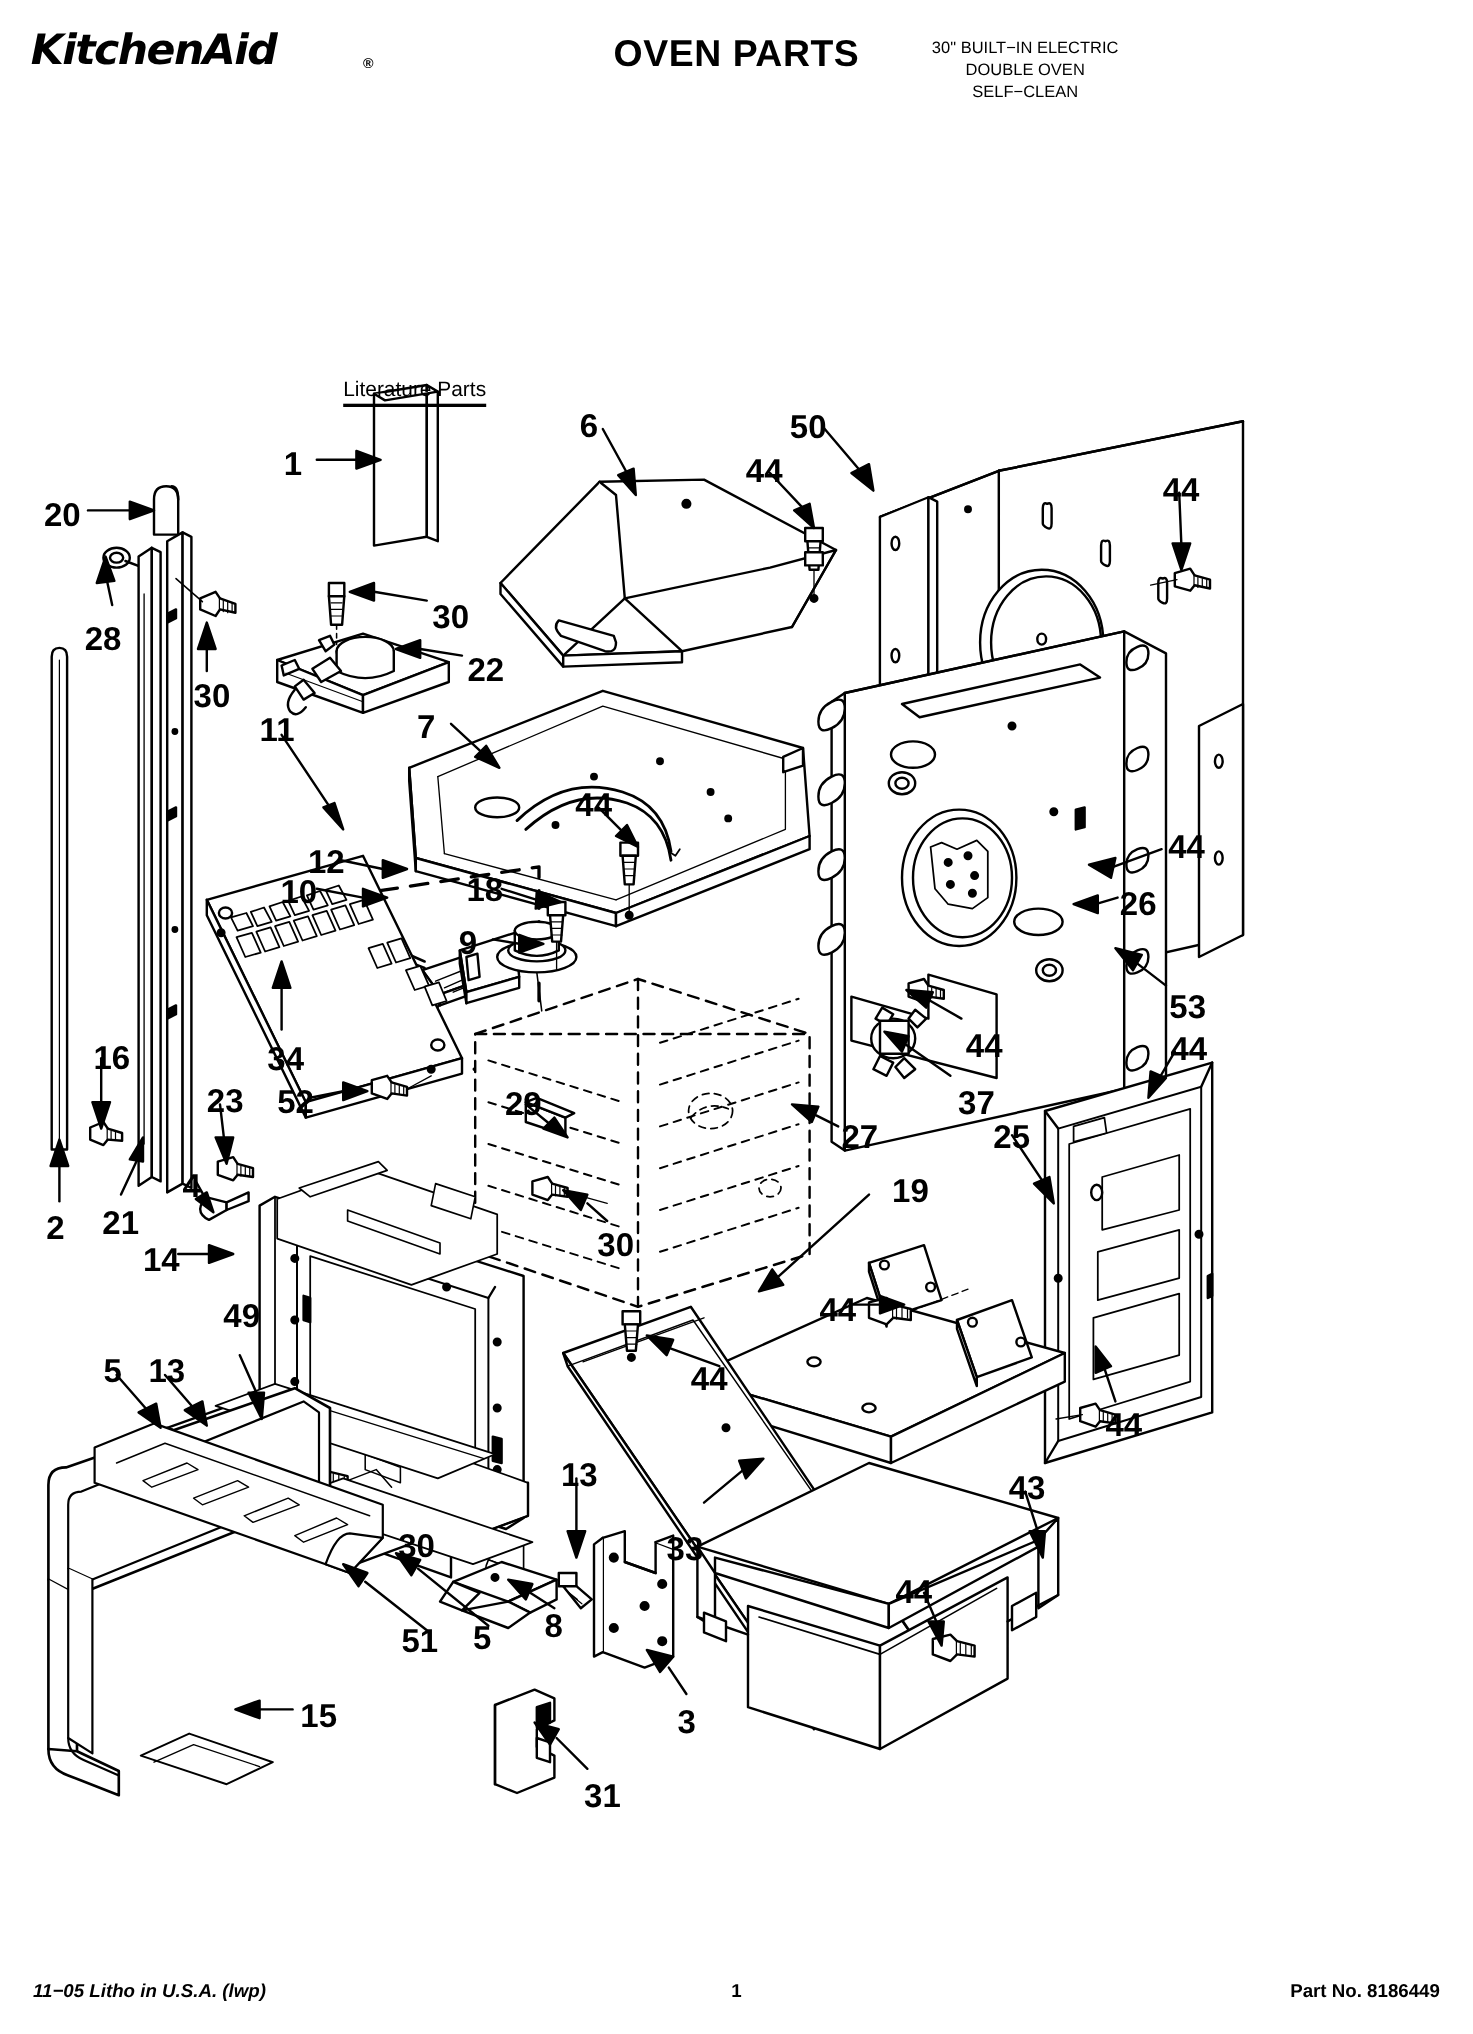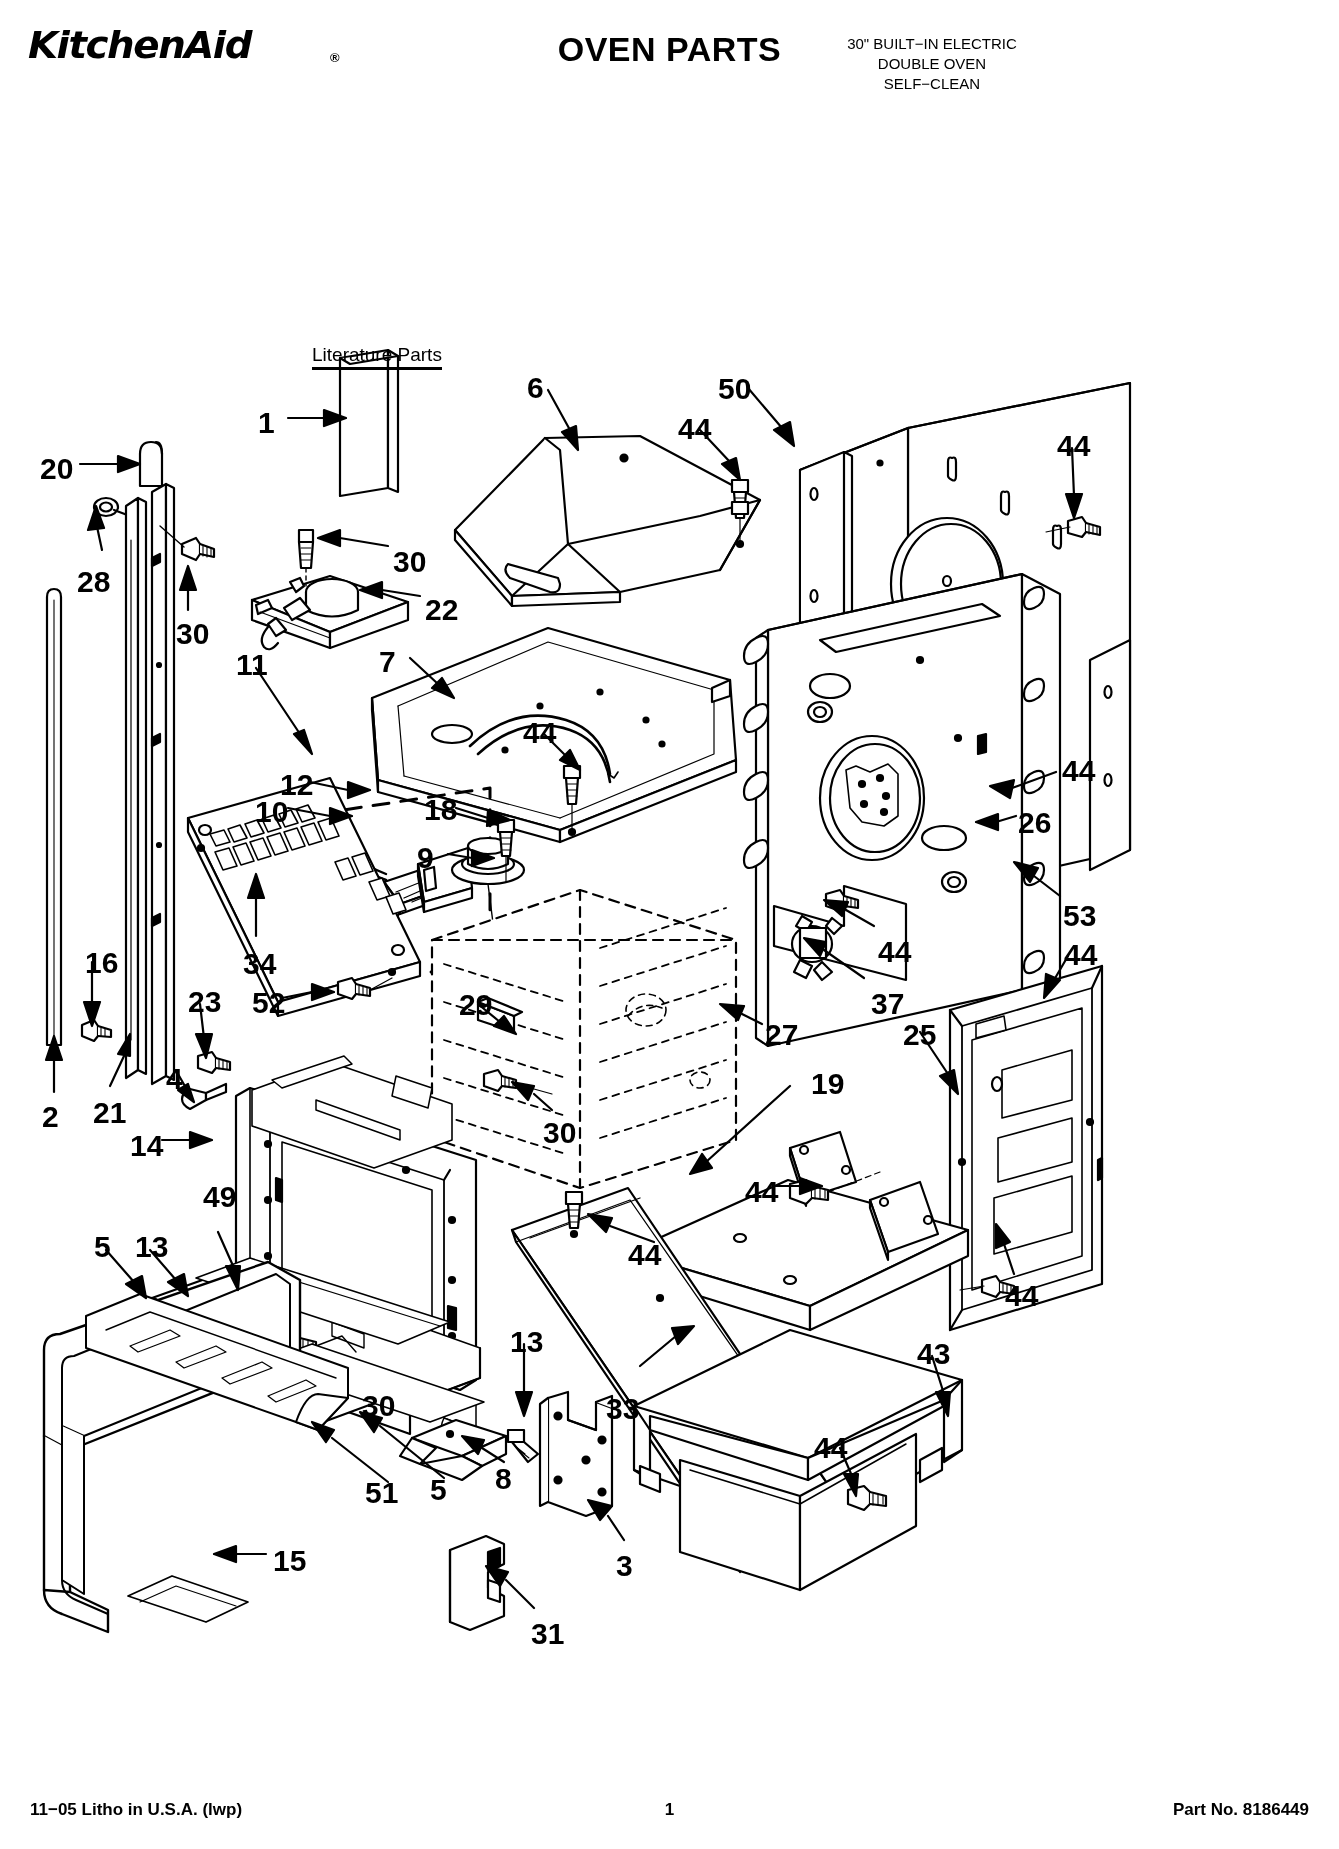--- a/index.html
+++ b/index.html
@@ -31,21 +31,21 @@
   .finish{position:absolute;font-size:17px;font-weight:bold;top:0;}
   #finish-black{left:436px;}
   #finish-white{left:597px;}
   #finish-ssteel{left:752px;}
   #spec-block{
     position:absolute;right:30px;top:34px;width:300px;text-align:center;
     font-size:15px;line-height:1.33;font-weight:normal;
   }
   
   #footer{position:absolute;left:0;top:1800px;width:1339px;height:30px;}
-  #footer-left{position:absolute;left:30px;top:0;font-size:17px;font-weight:bold;}
+  #footer-left{position:absolute;left:30px;top:0;font-size:17px;font-weight:bold;font-style:italic;}
   #footer-center{position:absolute;left:0;top:0;width:1339px;text-align:center;font-size:17px;font-weight:bold;}
   #footer-right{position:absolute;right:30px;top:0;font-size:17px;font-weight:bold;}
   
   #diagram{position:absolute;left:0;top:140px;width:1212px;height:1660px;}
   #diagram svg{display:block;}
   .callout{
     position:absolute;font-size:30px;font-weight:bold;line-height:1;
     font-family:"Liberation Sans", sans-serif;
     white-space:nowrap;
   }

